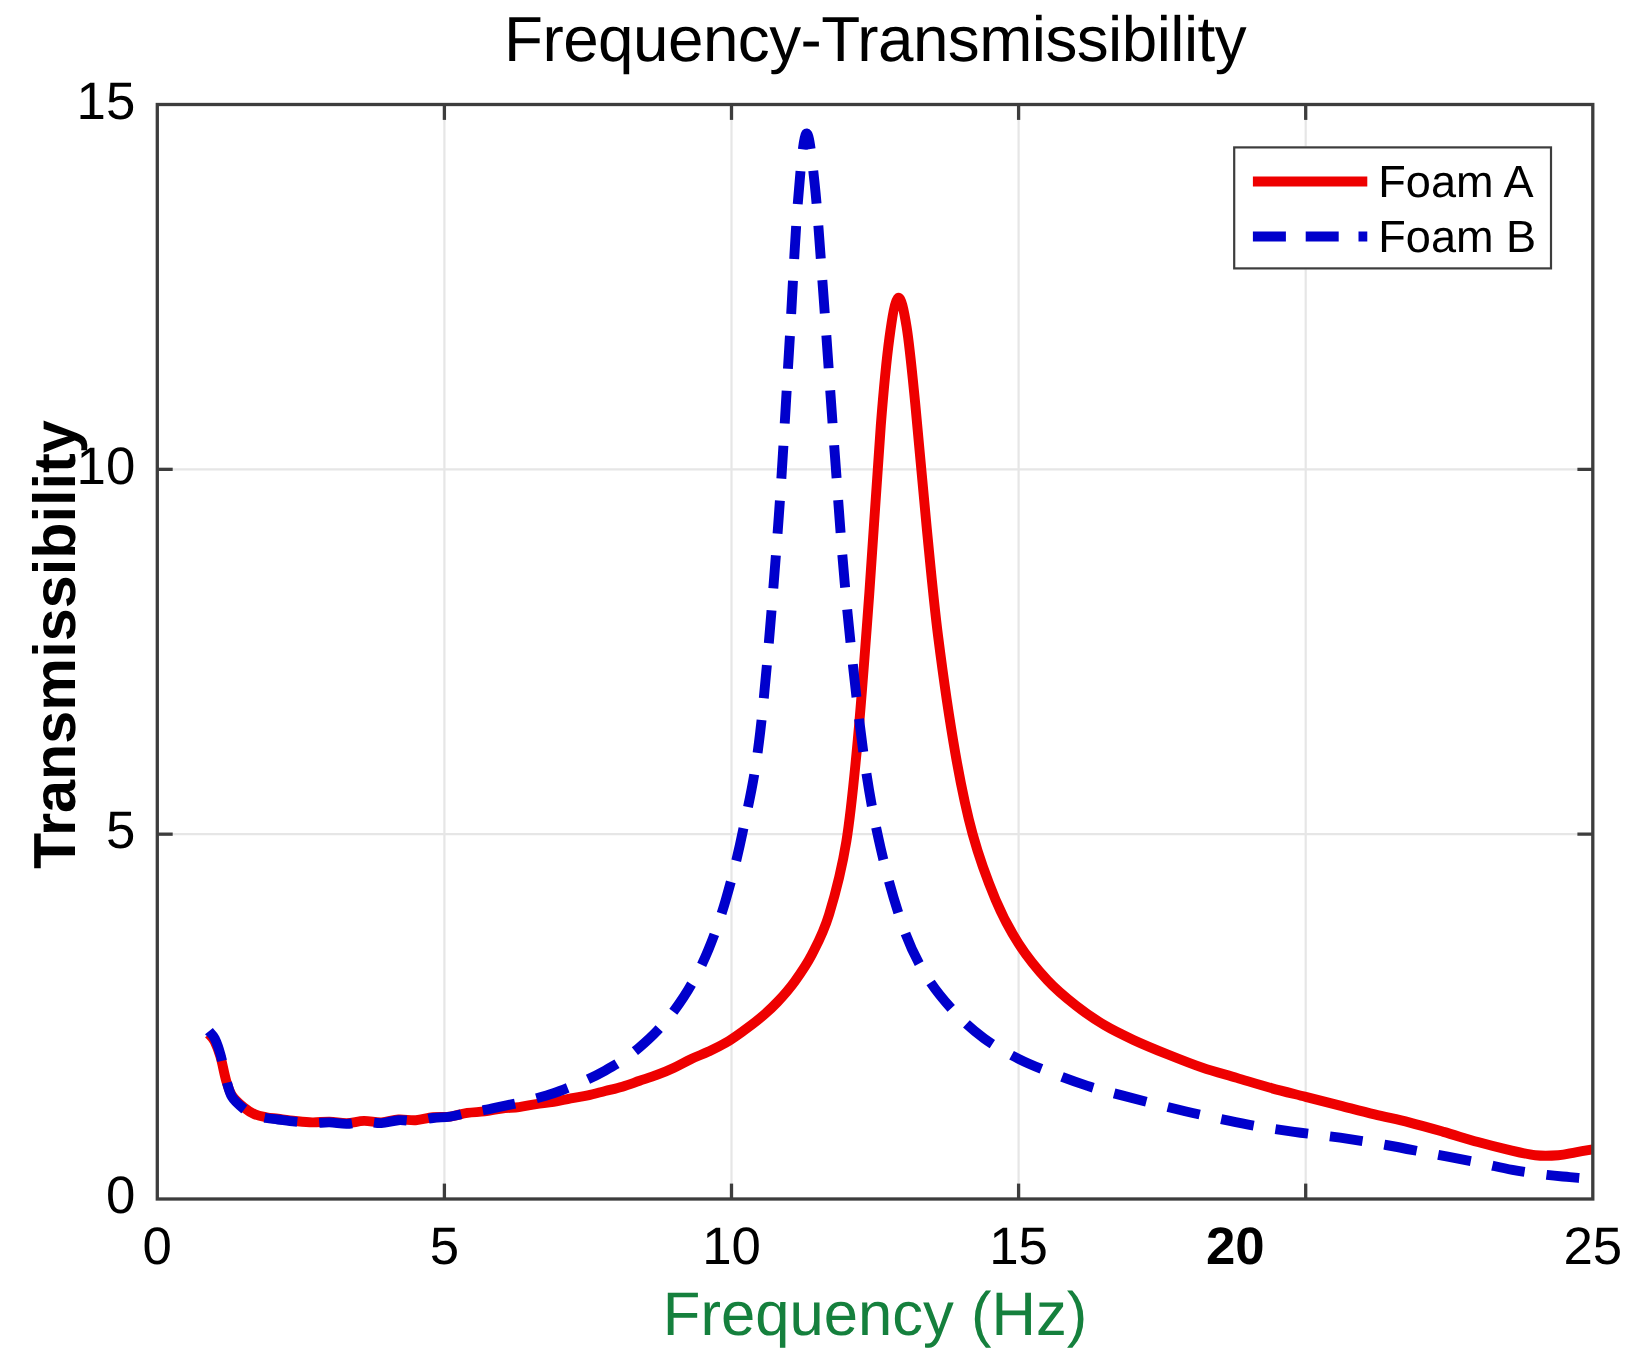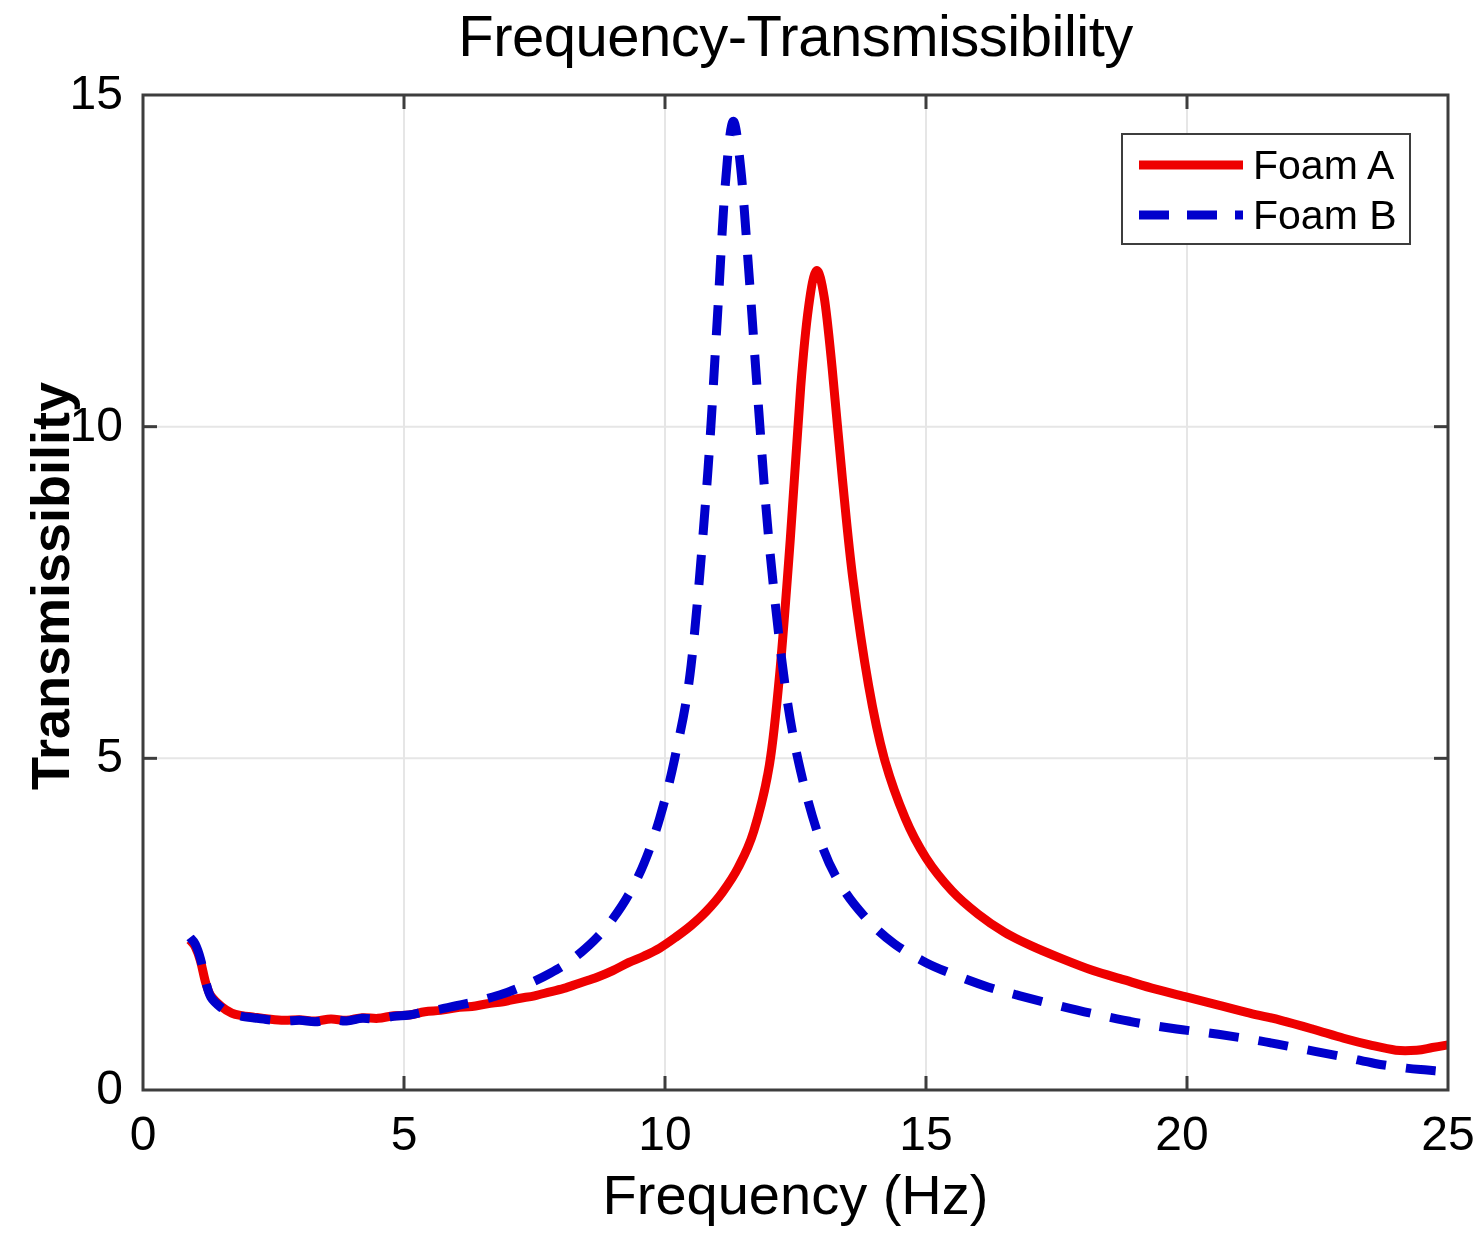--- a/index.html
+++ b/index.html
@@ -45,21 +45,21 @@
     white-space: nowrap;
   }
   #xlabel {
     position: absolute;
     left: 143px;
     top: 1162px;
     width: 1305px;
     text-align: center;
     font-size: 56px;
     font-weight: 400;
-    color: #000000;
+    color: #15803d;
     white-space: nowrap;
   }
   #plot-svg {
     position: absolute;
     left: 0;
     top: 0;
   }
   .tick-label-y {
     position: absolute;
     width: 120px;
@@ -152,21 +152,21 @@
       <div class="tick-label-y" style="left: 3px; top: 1060px;">0</div>
       <div class="tick-label-y" style="left: 3px; top: 728.333px;">5</div>
       <div class="tick-label-y" style="left: 3px; top: 396.667px;">10</div>
       <div class="tick-label-y" style="left: 3px; top: 65px;">15</div>
     </div>
   <div id="x-tick-labels">
       <div class="tick-label-x" style="left: 83px; top: 1106px;">0</div>
       <div class="tick-label-x" style="left: 344px; top: 1106px;">5</div>
       <div class="tick-label-x" style="left: 605px; top: 1106px;">10</div>
       <div class="tick-label-x" style="left: 866px; top: 1106px;">15</div>
-      <div class="tick-label-x" style="left: 1122px; top: 1106px;">20</div>
+      <div class="tick-label-x" style="left: 1063px; top: 1106px; font-weight: bold;">20</div>
       <div class="tick-label-x" style="left: 1388px; top: 1106px;">25</div>
     </div>
 
   <div id="xlabel">Frequency (Hz)</div>
 
   <div id="legend-box">
     <div class="legend-row" style="top:56px;">
       <svg class="legend-sample">
         <line x1="2" y1="24" x2="106" y2="24" stroke="#0000CC" stroke-width="9" stroke-dasharray="30,18"></line>
       </svg>

